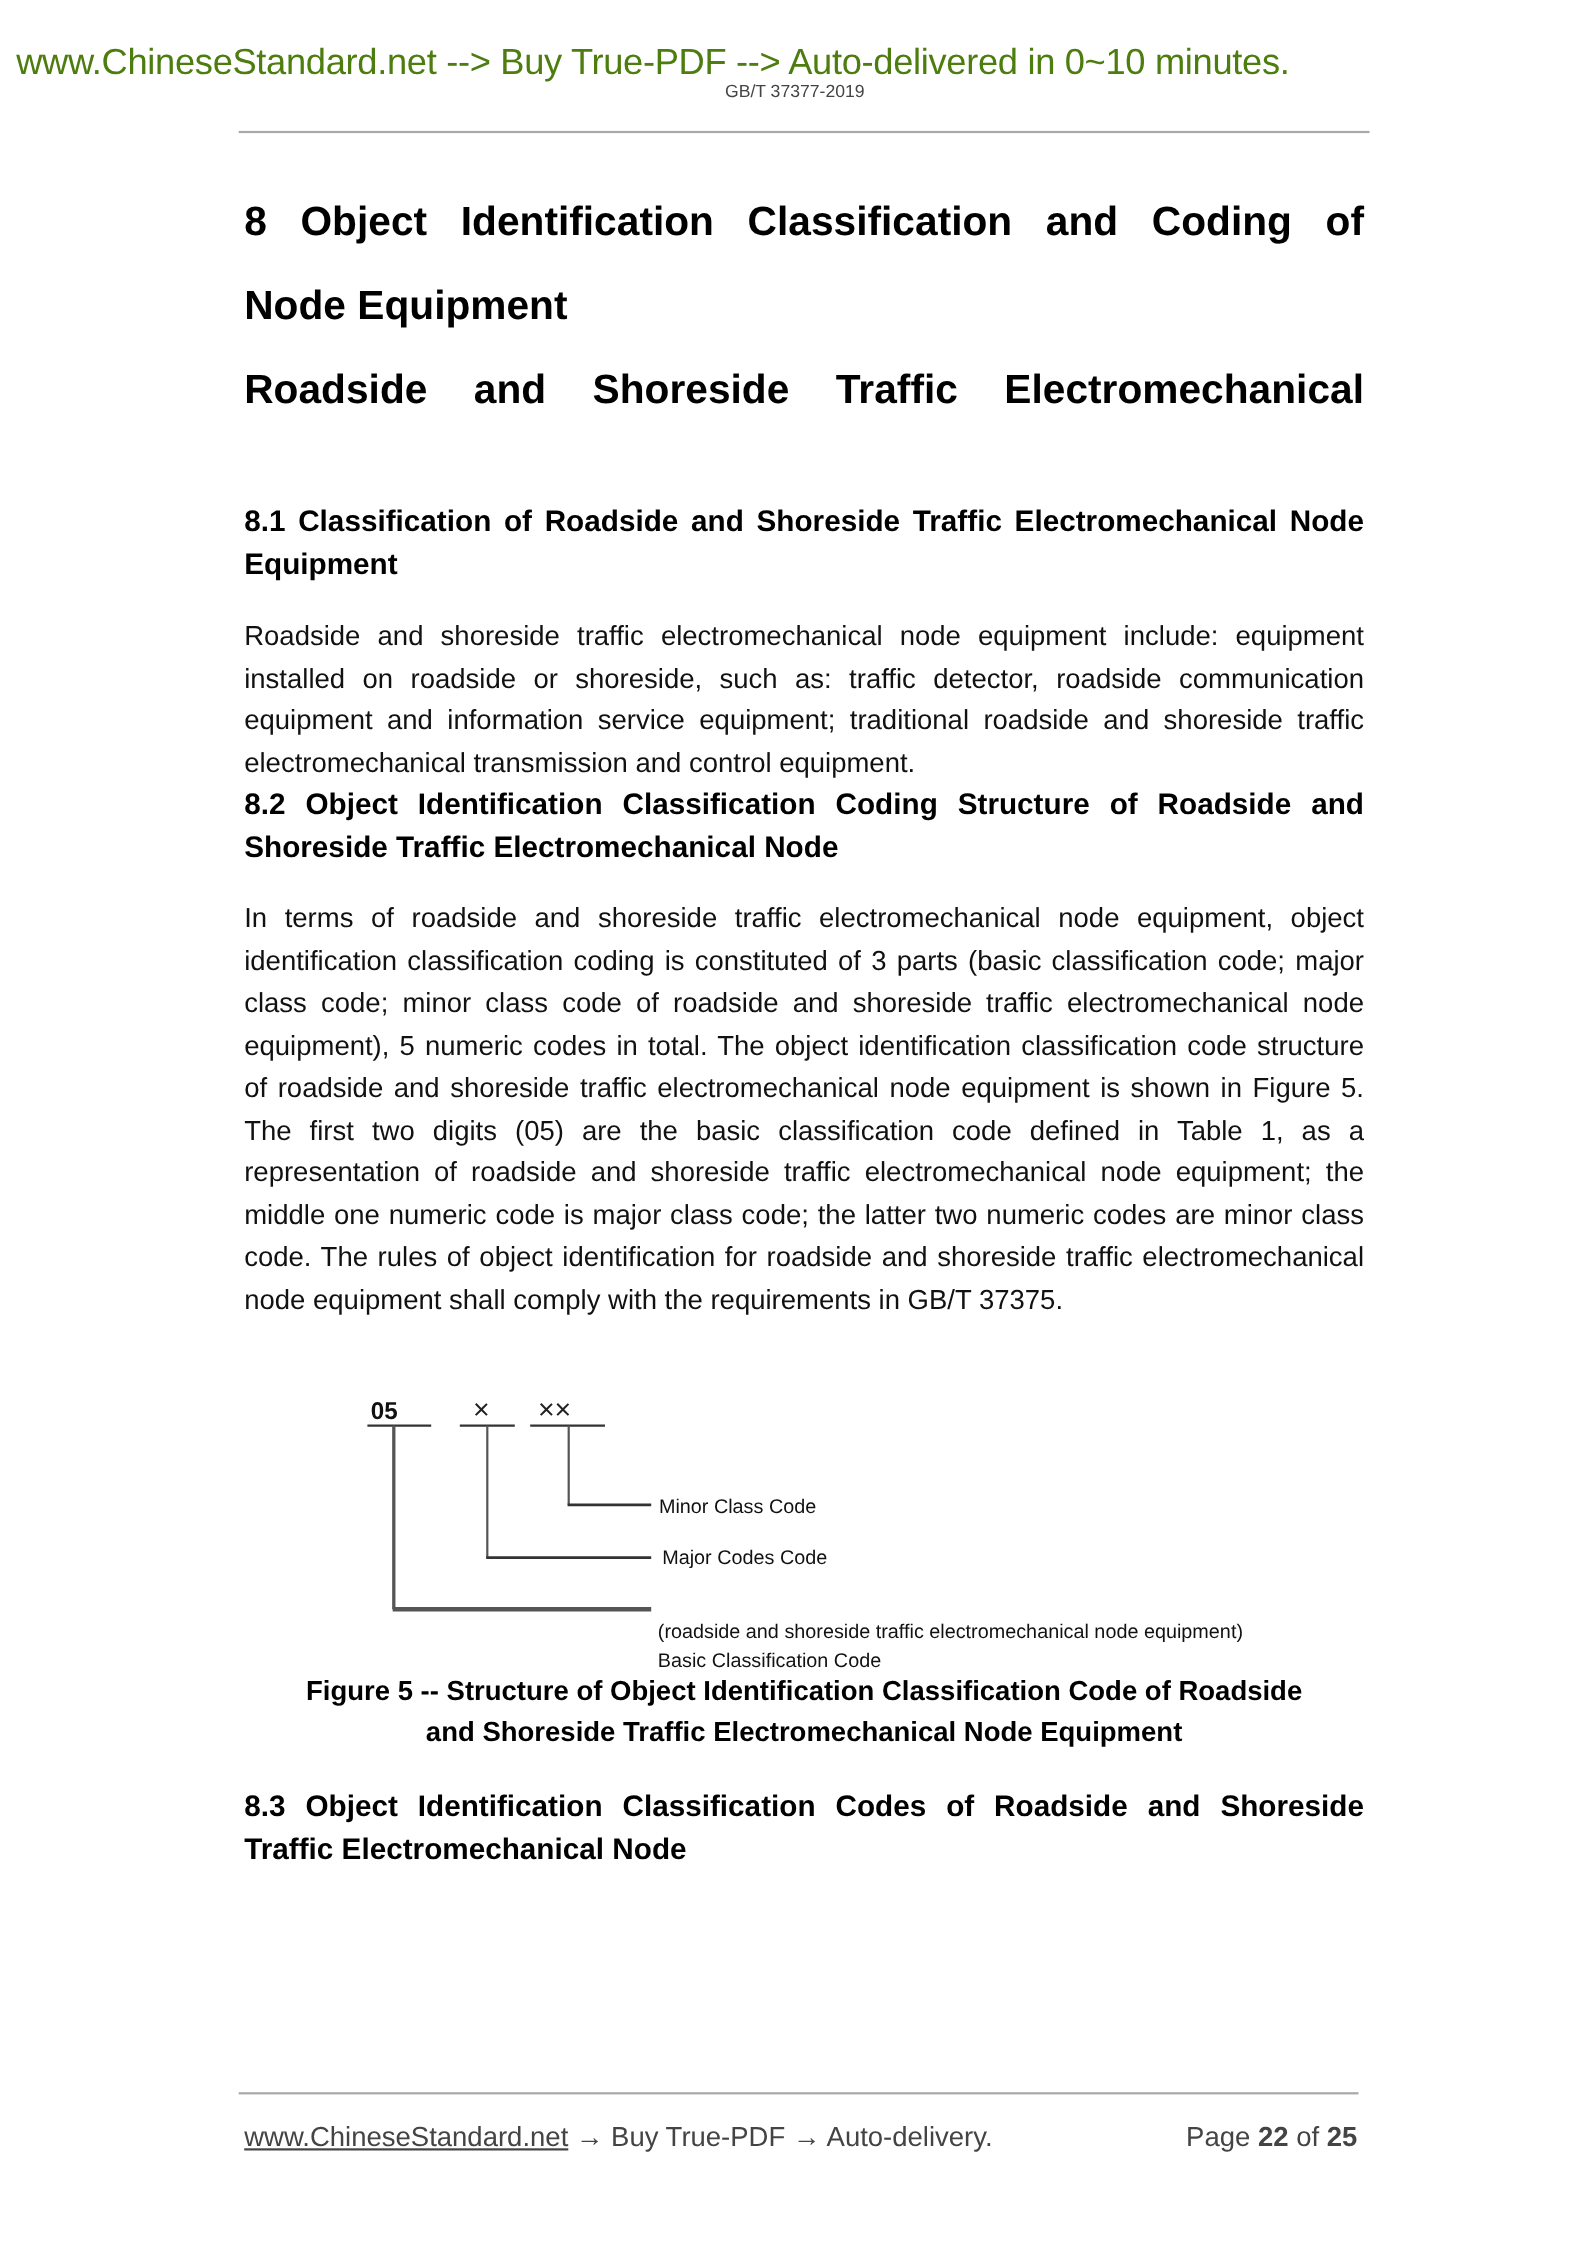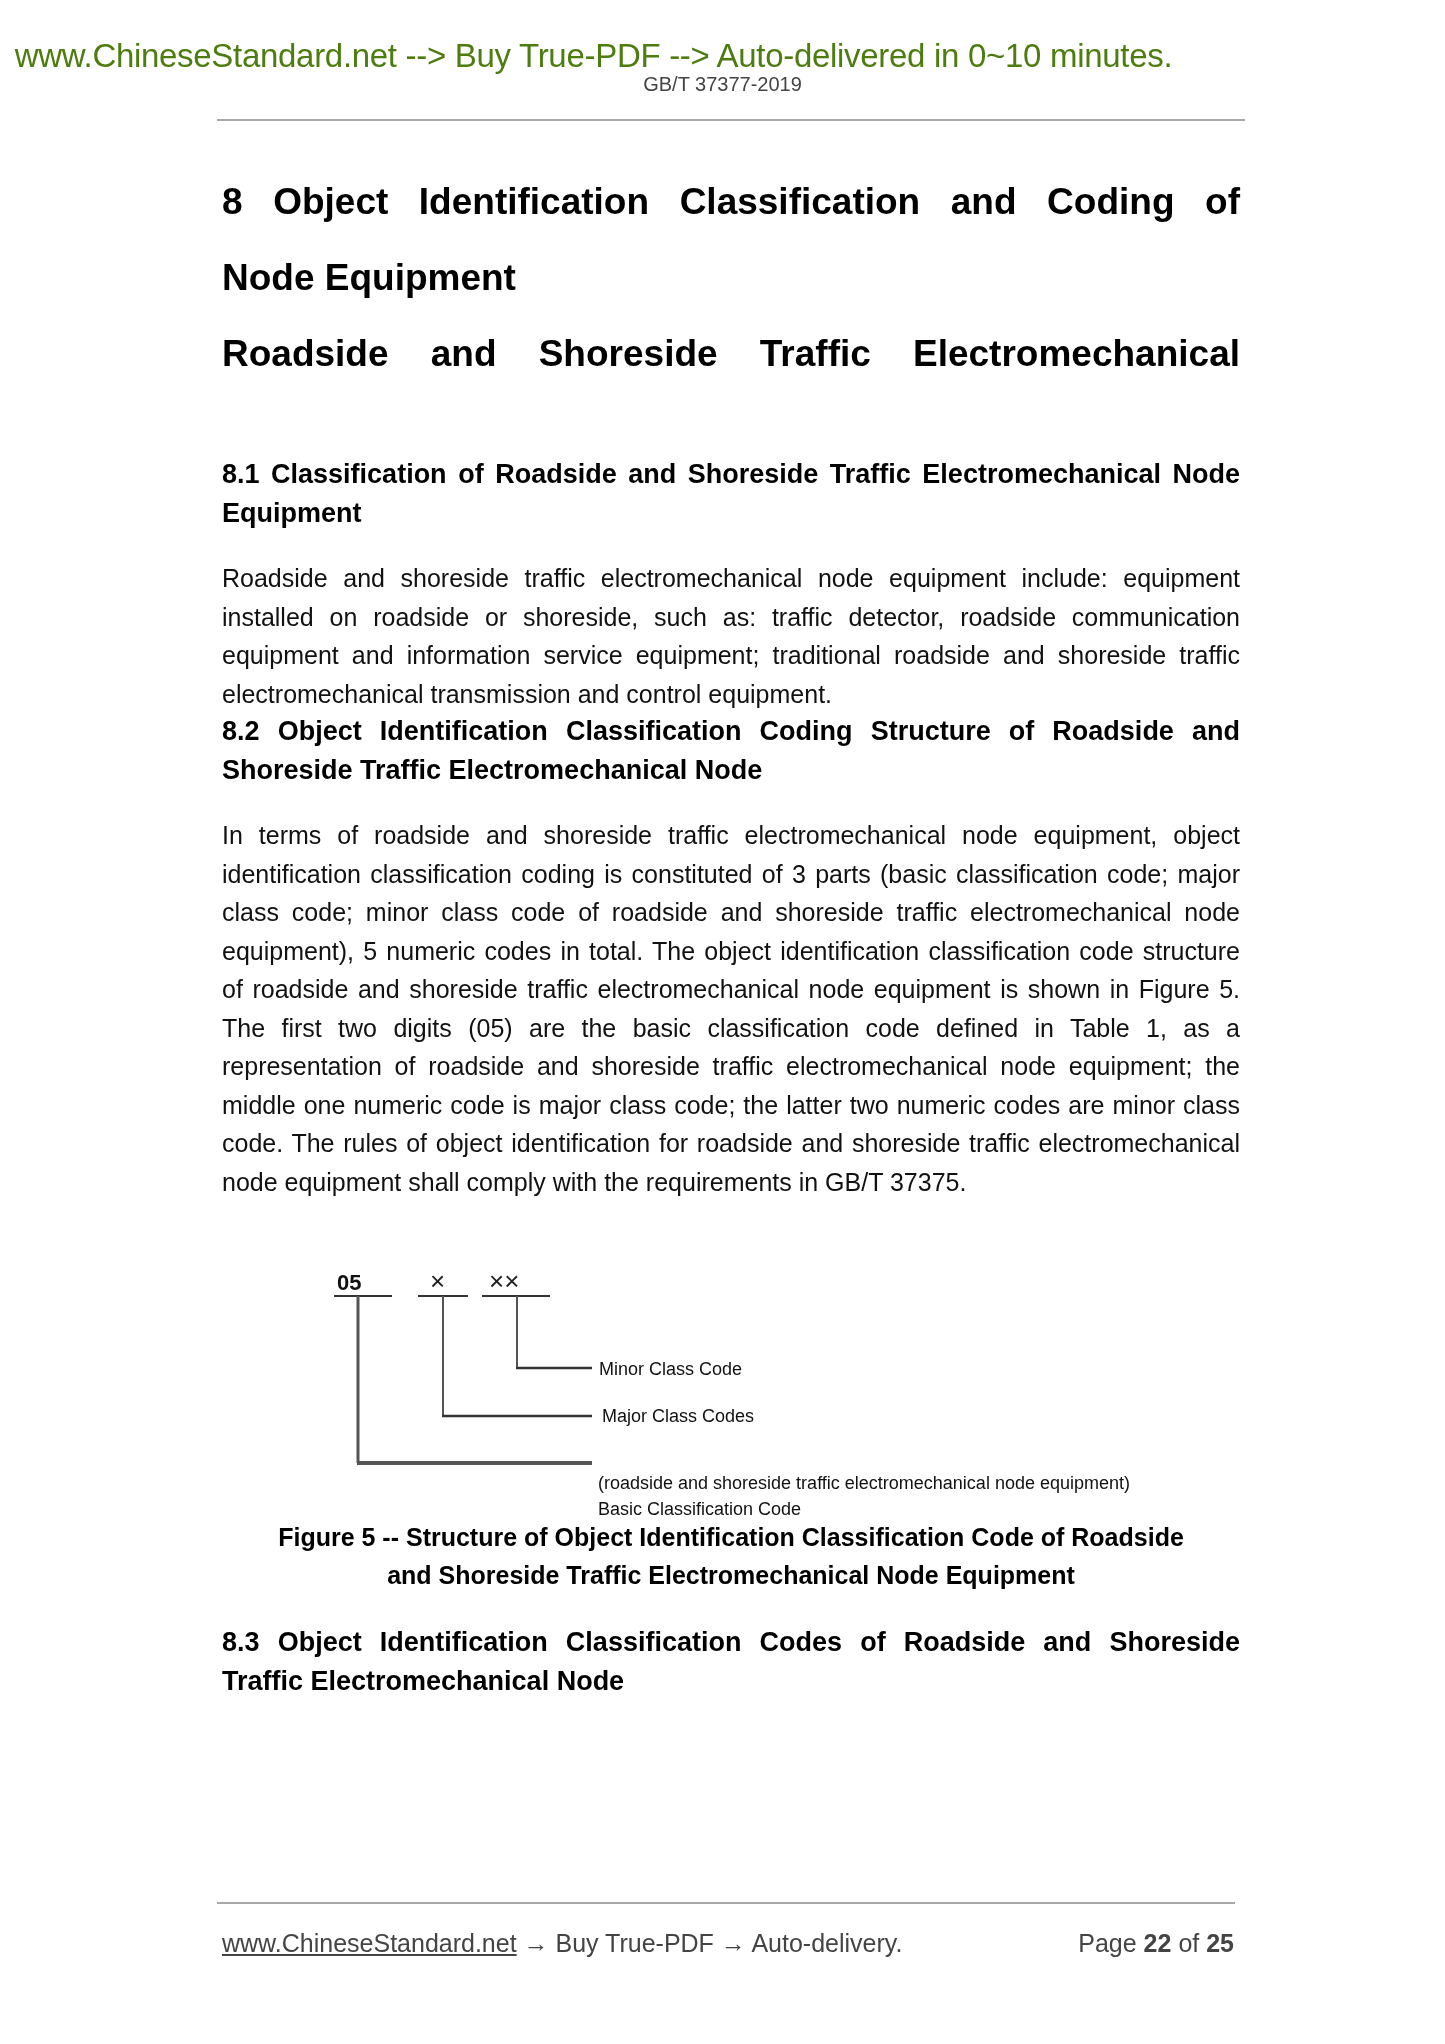--- a/index.html
+++ b/index.html
@@ -1,21 +1,21 @@
 <!DOCTYPE html>
 <html><head>
   <meta charset="utf-8">
   <style>
     html, body { margin: 0; padding: 0; background: #ffffff; }
     body { width: 1445px; height: 2044px; position: relative; overflow: hidden;
            font-family: "Liberation Sans", sans-serif; color: #000; }
     .hdr-top { position: absolute; left: 0; width: 1187px; top: 36px; text-align: center;
                font-size: 33px; color: #4d7c0f; letter-spacing: -0.3px; line-height: 40px; }
     .hdr-std { position: absolute; left: 0; width: 1445px; top: 70px; text-align: center;
-               font-size: 20px; color: #444; line-height: 28px; }
+               font-size: 16px; color: #444; line-height: 28px; }
     .hdr-rule { position: absolute; left: 217px; width: 1028px; top: 119px; height: 0;
                 border-top: 2px solid #a8a8a8; }
     .content { position: absolute; left: 222px; width: 1018px; }
     .h1 { font-weight: bold; font-size: 37px; line-height: 76px; text-align: justify;
           text-align-last: left; margin: 0; }
     .h2 { font-weight: bold; font-size: 27px; line-height: 39px; text-align: justify;
           text-align-last: left; margin: 0; }
     .p { font-size: 25px; line-height: 38.5px; text-align: justify; text-align-last: left;
          margin: 0; color: #111; }
     .figcap { position: absolute; left: 222px; width: 1018px; text-align: center;
@@ -68,21 +68,21 @@
     <line x1="443" y1="1296" x2="443" y2="1416" stroke="#555" stroke-width="2"></line>
     <line x1="442" y1="1416" x2="592" y2="1416" stroke="#333" stroke-width="2.5"></line>
 
     <line x1="517" y1="1296" x2="517" y2="1368" stroke="#555" stroke-width="2"></line>
     <line x1="516" y1="1368" x2="592" y2="1368" stroke="#333" stroke-width="2.5"></line>
   </svg>
   <div class="fig-code" style="left:337px; top:1270px;">05</div>
   <div class="fig-x" style="left:430px; top:1266px;">×</div>
   <div class="fig-x" style="left:489px; top:1266px;">××</div>
   <div class="fig-label" style="left:599px; top:1358px;">Minor Class Code</div>
-  <div class="fig-label" style="left:602px; top:1405px;">Major Class Codes</div>
+  <div class="fig-label" style="left:602px; top:1405px;">Major Codes Code</div>
   <div class="fig-label" style="left:598px; top:1450px;margin-top:48px;">Basic Classification Code</div>
   <div class="fig-label" style="left:598px; top:1472px;">(roadside and shoreside traffic electromechanical node equipment)</div>
 </div>
 
 <div class="figcap" style="top:1518px;">
   <div>Figure 5 -- Structure of Object Identification Classification Code of Roadside</div>
   <div>and Shoreside Traffic Electromechanical Node Equipment</div>
 </div>
 
 <div class="content" style="top:1623px;">

